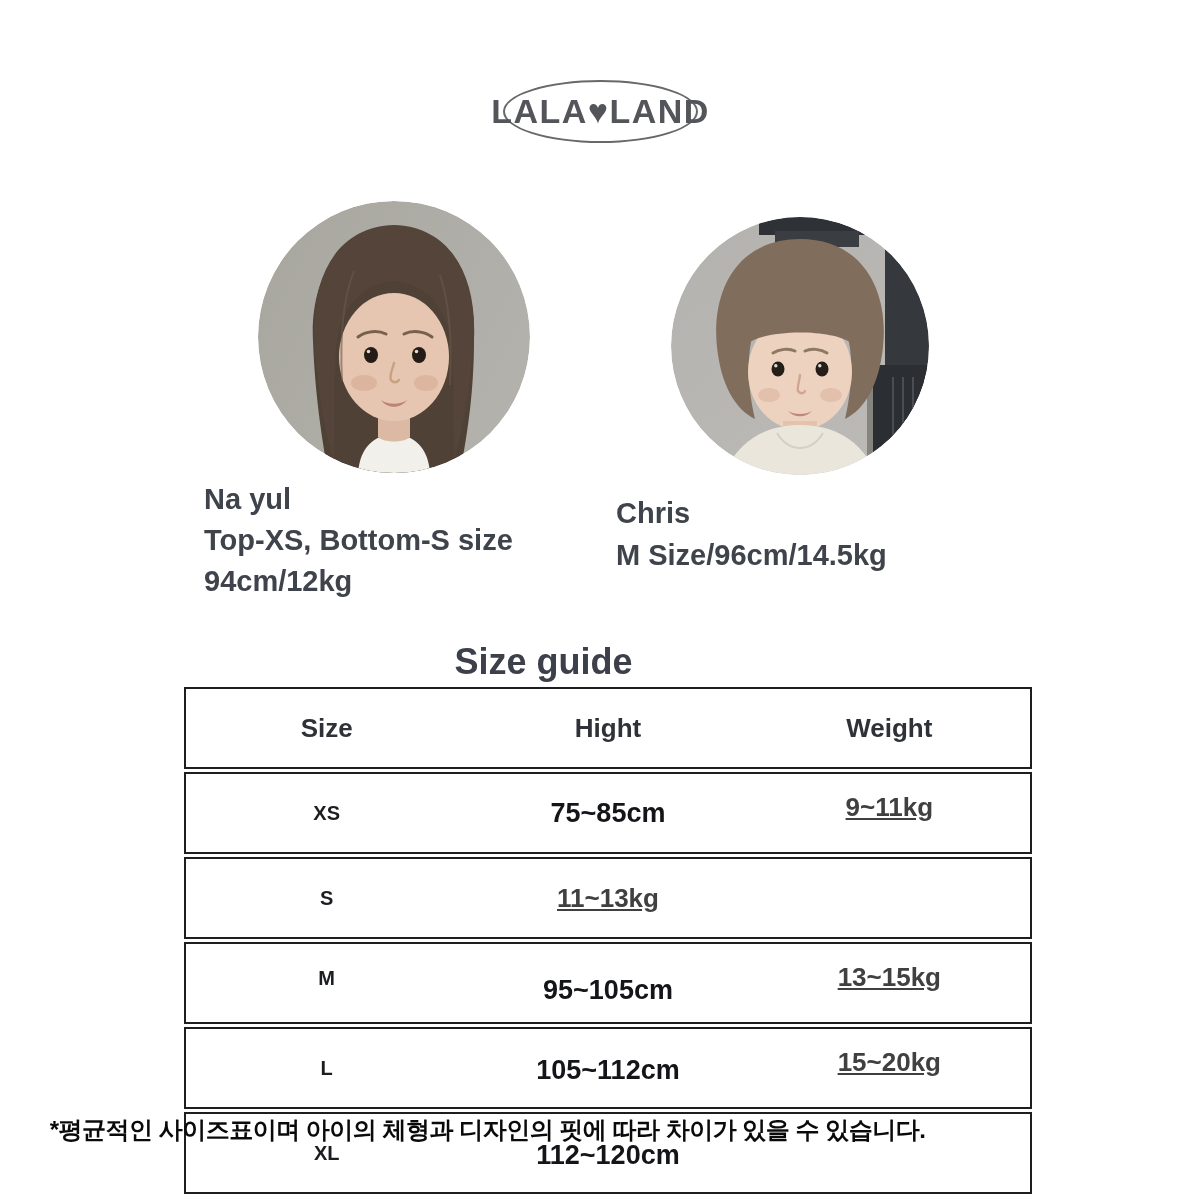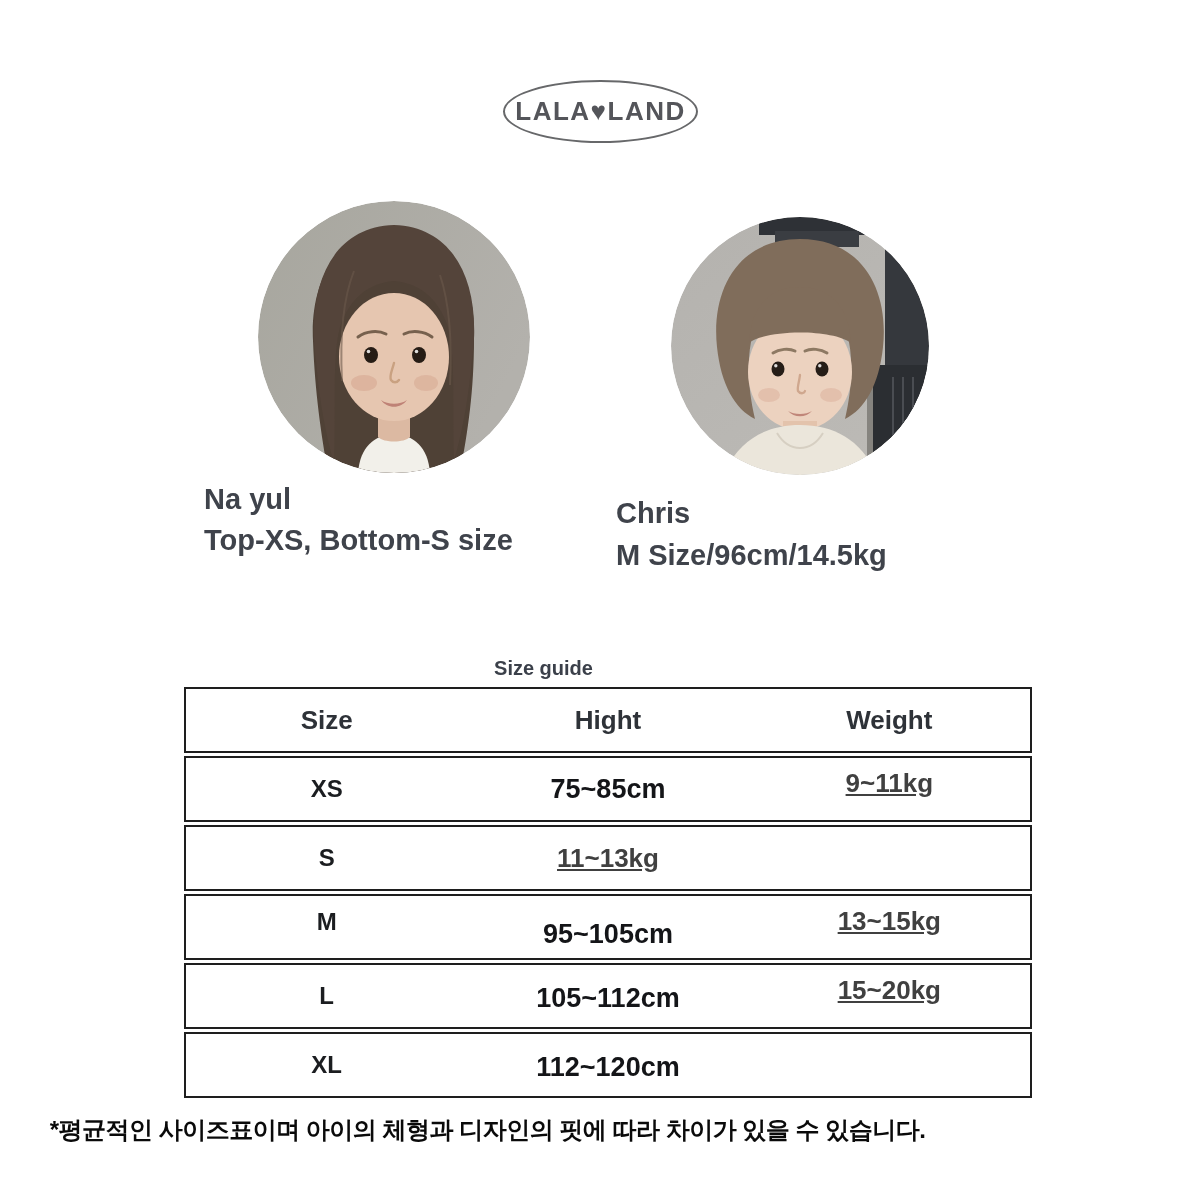--- a/index.html
+++ b/index.html
@@ -6,44 +6,44 @@
   .canvas{
     position:relative;width:1200px;height:1200px;background:#ffffff;overflow:hidden;
     font-family:"Liberation Sans","DejaVu Sans",sans-serif;
   }
   
   .logo{
     position:absolute;left:503px;top:80px;width:195px;height:63px;
     border:2.5px solid #67686a;border-radius:50%;
     display:flex;align-items:center;justify-content:center;box-sizing:border-box;
   }
-  .logo-text{font-size:26px;font-weight:700;letter-spacing:1.5px;color:#54555a;text-align:right;}
+  .logo-text{font-size:34px;font-weight:700;letter-spacing:1.5px;color:#54555a;text-align:right;}
   
   .portrait{position:absolute;border-radius:50%;overflow:hidden;}
   .portrait-left{left:258px;top:201px;width:272px;height:272px;}
   .portrait-right{left:671px;top:217px;width:258px;height:258px;}
   .portrait svg{display:block;width:100%;height:100%;}
   
   .caption{position:absolute;color:#3f434b;font-weight:600;}
   .caption-left{left:204px;top:479px;width:380px;font-size:29px;line-height:41px;}
   .caption-right{left:616px;top:492px;width:380px;font-size:29px;line-height:42px;}
   .caption .model-name{font-weight:600;}
   
   .sg-title{
     position:absolute;left:0;top:641px;width:1087px;text-align:center;
-    font-size:20px;font-weight:600;color:#3b404a;margin-top:16px;
+    font-size:36px;font-weight:600;color:#3b404a;
   }
   .sg-table{position:absolute;left:184px;top:687px;width:848px;display:flex;flex-direction:column;gap:3px;}
   .sg-row{
-    height:66px;box-sizing:border-box;border:2px solid #1e1e1e;background:#ffffff;
+    height:82px;box-sizing:border-box;border:2px solid #1e1e1e;background:#ffffff;
     display:grid;grid-template-columns:1fr 1fr 1fr;align-items:center;
   }
   .sg-cell{text-align:center;font-weight:700;color:#1b1d20;}
   .sg-head .sg-cell{font-size:26px;font-weight:600;color:#2e3238;}
-  .cell-size{font-size:24px;}
+  .cell-size{font-size:20px;}
   .cell-height{font-size:27px;color:#141518;}
   .cell-weight{font-size:26px;color:#404040;text-decoration:underline;}
   .up5{transform:translateY(-5px);} .up6{transform:translateY(-6px);}
   .dn2{transform:translateY(2px);}  .dn7{transform:translateY(7px);}
   
   .footnote{
     position:absolute;left:0;top:1114px;width:975px;text-align:center;
     font-size:24px;font-weight:700;color:#0a0a0a;letter-spacing:-0.5px;
   }
 </style>
@@ -125,20 +125,21 @@
         <path d="M112,204 L146,204 L146,224 C138,230 120,230 112,224 Z" fill="#e3c3ac"></path>
         <path d="M52,258 C68,222 96,208 129,208 C162,208 190,222 206,258 Z" fill="#ebe6db"></path>
         <path d="M106,216 C118,236 140,236 152,216" stroke="#d6cfc2" stroke-width="2" fill="none"></path>
       </g>
     </svg>
   </div>
 
   <div class="caption caption-left">
     <div class="model-name">Na yul</div>
     <div>Top-XS, Bottom-S size</div>
+    <div>94cm/12kg</div>
   </div>
 
   <div class="caption caption-right">
     <div class="model-name">Chris</div>
     <div>M Size/96cm/14.5kg</div>
   </div>
 
   <div class="sg-title">Size guide</div>
 
   <div class="sg-table">

